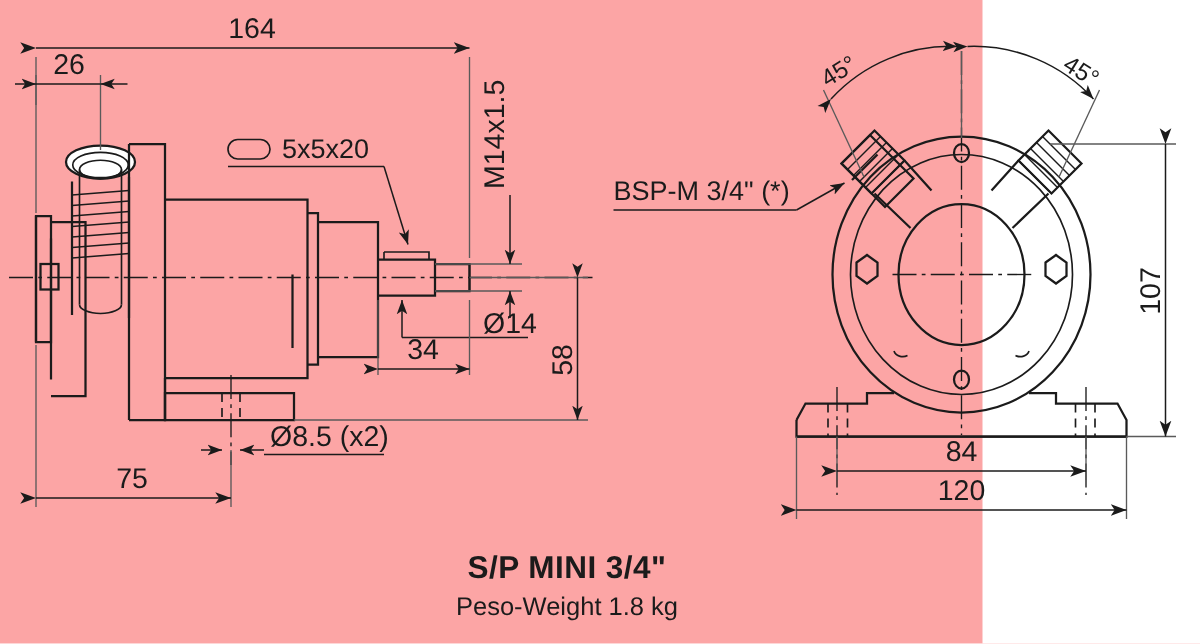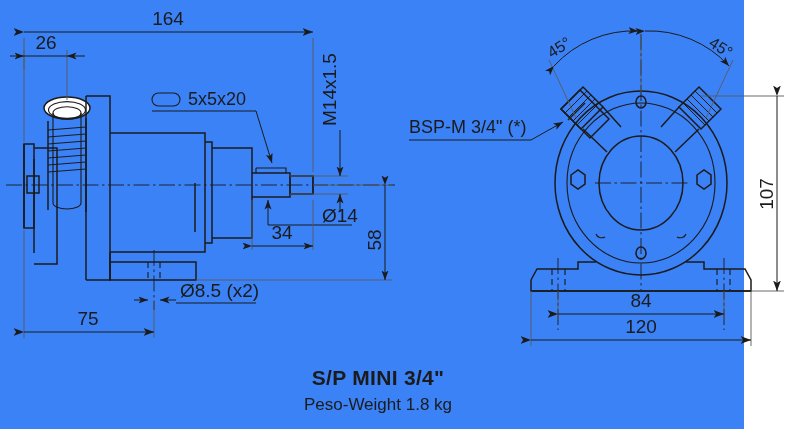--- a/index.html
+++ b/index.html
@@ -1,21 +1,21 @@
 <!DOCTYPE html>
 <html><head>
 <meta charset="utf-8">
 <style>
   html,body{margin:0;padding:0;background:#ffffff;}
   body{
     width:800px;height:429px;overflow:hidden;
     font-family:"Liberation Sans", sans-serif;
     color:#1b1b1b;
   }
-  #sheet{position:relative;width:744px;height:429px;background:#3b82f6;}
+  #sheet{position:relative;width:655px;height:429px;background:#fca5a5;}
   svg{display:block;}
   text{font-family:"Liberation Sans", sans-serif;fill:#1b1b1b;}
   .dimtxt{font-size:19px;font-weight:400;letter-spacing:0px;}
   .notetxt{font-size:18px;font-weight:400;}
   .angtxt{font-size:16px;font-weight:400;}
   .title{font-size:21px;font-weight:bold;letter-spacing:0.3px;}
   .subtitle{font-size:17px;font-weight:400;}
   .obj{fill:none;stroke:#1b1b1b;stroke-width:1.5;stroke-linejoin:miter;stroke-linecap:butt;}
   .objthin{fill:none;stroke:#1b1b1b;stroke-width:1.1;}
   .thread{fill:none;stroke:#1b1b1b;stroke-width:1.0;}

